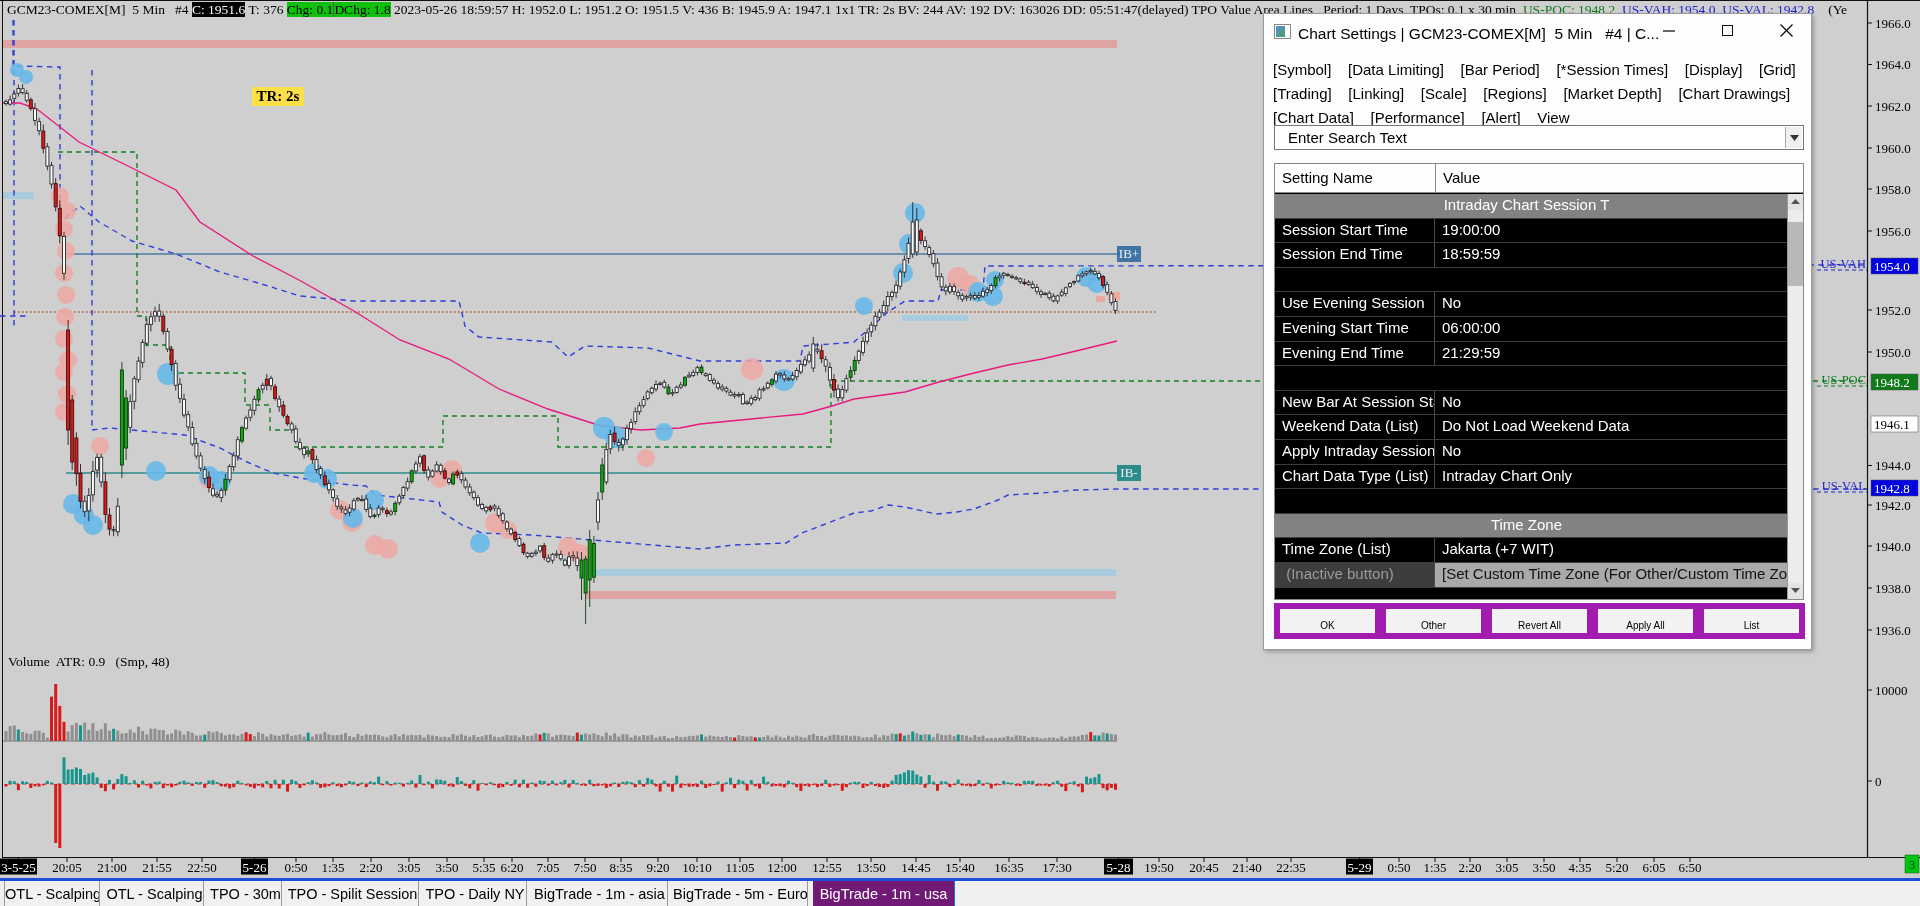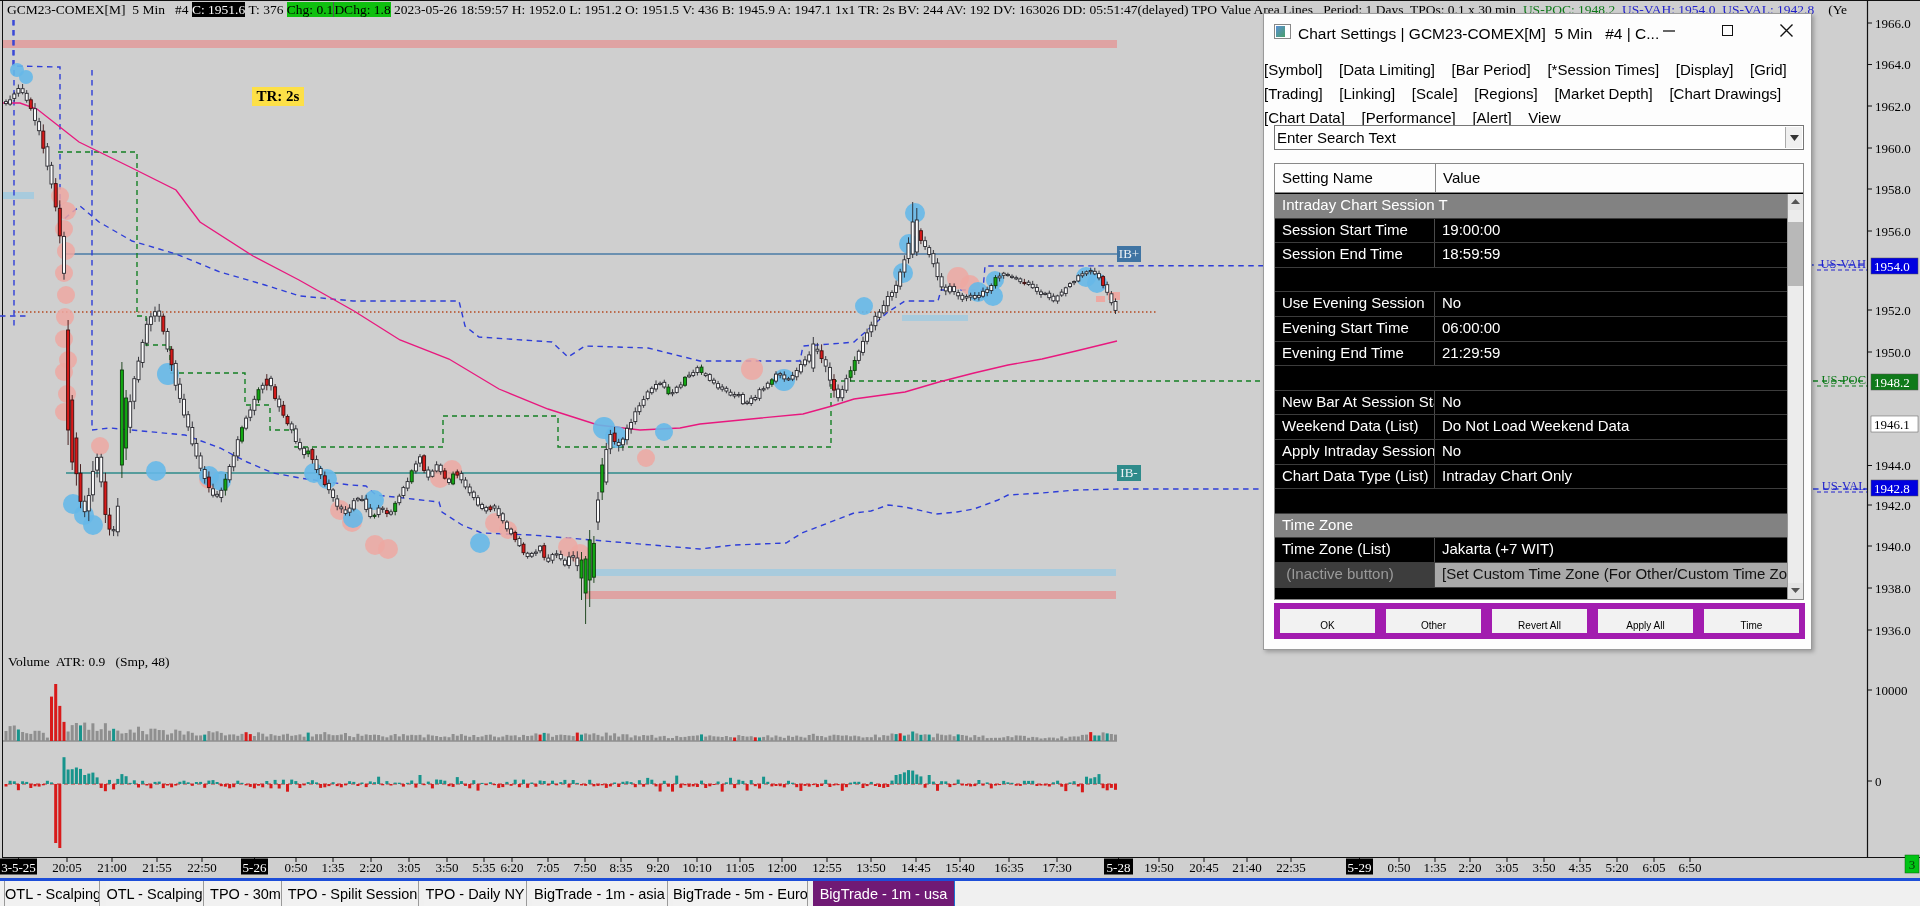--- a/index.html
+++ b/index.html
@@ -6,33 +6,33 @@
 #stage { position:relative; width:1920px; height:906px; }
 #tabbar { position:absolute; left:0; top:878px; width:1920px; height:28px; background:#f0f0f0; border-top:3px solid #1d4ed8;padding-left:17px; }
 .tab { position:absolute; top:0; height:28px; font-size:14.5px; color:#000; text-align:center; line-height:27px; background:#f1f1f1; border-right:1px solid #9a9a9a; white-space:nowrap; overflow:hidden; }
 .tab:first-child { border-left:1px solid #9a9a9a; }
 .tab.sel { background:#701a75; color:#fff; border-color:#1a73d4; }
 #dlg { position:absolute; left:1263px; top:13px; width:549px; height:637px; background:#fdfdfd; border:1px solid #9a9a9a; box-shadow:2px 2px 4px rgba(0,0,0,0.25); z-index:10; }
 #dlg-title { position:relative; height:44px; }
 #dlg-ico { position:absolute; left:10px; top:10px; width:17px; height:15px; background:#fff; border:1px solid #888; }
 #dlg-ico::before { content:""; position:absolute; left:1px; top:1px; width:9px; height:11px; background:linear-gradient(135deg,#5a8fd4 0%,#4a9f6a 100%); }
 #dlg-titletext { position:absolute; left:34px; top:11px; font-size:15.5px; color:#000; }
-.menuline { font-size:15px; color:#000; height:24px; line-height:24px; white-space:nowrap; }
-#searchbox { position:absolute; left:10px; top:111px; width:530px; height:25px; background:#fff; border:1px solid #777; font-size:15px; line-height:23px; padding-left:2px; color:#000; }
+.menuline { padding-left:9px; font-size:15px; color:#000; height:24px; line-height:24px; white-space:nowrap; }
+#searchbox { position:absolute; left:10px; top:111px; width:530px; height:25px; background:#fff; border:1px solid #777; font-size:15px; line-height:23px; padding-left:13px; color:#000; }
 #searchbtn { position:absolute; right:1px; top:1px; width:17px; height:21px; background:#f0f0f0; border-left:1px solid #aaa; text-align:center; line-height:18px; }
 #tbl { position:absolute; left:10px; top:149px; width:530px; height:437px; border:1px solid #888; background:#000; }
 #tblhead { display:flex; height:29px; background:#fdfdfd; color:#000; font-size:15px; border-bottom:1px solid #888; }
 #tblhead .cell { padding:5px 0 0 7px; }
 #tblbody { position:absolute; left:0; top:30px; width:512px; bottom:0; overflow:hidden; }
 .trow { display:flex; height:24.6px; border-bottom:1px solid #3c3c3c; background:#000; color:#fff; font-size:15px; }
 .trow .cell { overflow:hidden; white-space:nowrap; }
 .trow .name { width:160px; padding:2px 0 0 7px; border-right:1px solid #4a4a4a; }
 .trow .val { flex:1; padding:2px 0 0 7px; }
 .trow.sec { background:#828282; color:#fff; }
-.trow.sec .cell { padding:2px 16px 0 7px; }
+.trow.sec .cell { padding:2px 16px 0 7px;text-align:center; }
 .trow.empty { background:#000; }
 #vscroll { position:absolute; right:0; top:30px; width:16px; bottom:0; background:#ececec; border-left:1px solid #999; }
 .varrow { position:absolute; left:0; width:15px; height:16px; background:#e4e4e4; }
 #vthumb { position:absolute; left:0; top:28px; width:15px; height:64px; background:#b8b8b8; }
 #btnrow { position:absolute; left:10px; top:589px; width:530px; height:36px; display:flex; }
 .btn { flex:1; border:6px solid #a21caf; background:#f2f2f2; color:#000; font-size:10px; text-align:center; line-height:34px; margin-right:-1px; }
 </style></head>
 <body>
 <div id="stage">
 <svg width="1920" height="906" viewBox="0 0 1920 906" style="position:absolute;left:0;top:0">
@@ -1430,21 +1430,21 @@
      <div class="varrow" style="bottom:0"><svg width="9" height="5" style="margin:5px 3px">
               <path d="M0 0 L9 0 L4.5 5 Z" fill="#555"></path>
             </svg></div>
    </div>
  </div>
  <div id="btnrow">
    <div class="btn">OK</div>
         <div class="btn">Other</div>
         <div class="btn">Revert All</div>
         <div class="btn">Apply All</div>
-        <div class="btn">Time</div>
+        <div class="btn">List</div>
  </div>
 </div>
 <div id="tabbar">
 <div class="tab" style="left:4px;width:96px;">OTL - Scalping</div>
 <div class="tab" style="left:106px;width:98px;">OTL - Scalping</div>
 <div class="tab" style="left:210px;width:72px;">TPO - 30m</div>
 <div class="tab" style="left:287px;width:132px;">TPO - Spilit Session</div>
 <div class="tab" style="left:424px;width:103px;">TPO - Daily NY</div>
 <div class="tab" style="left:532px;width:136px;">BigTrade - 1m - asia</div>
 <div class="tab" style="left:673px;width:135px;">BigTrade - 5m - Euro</div>

